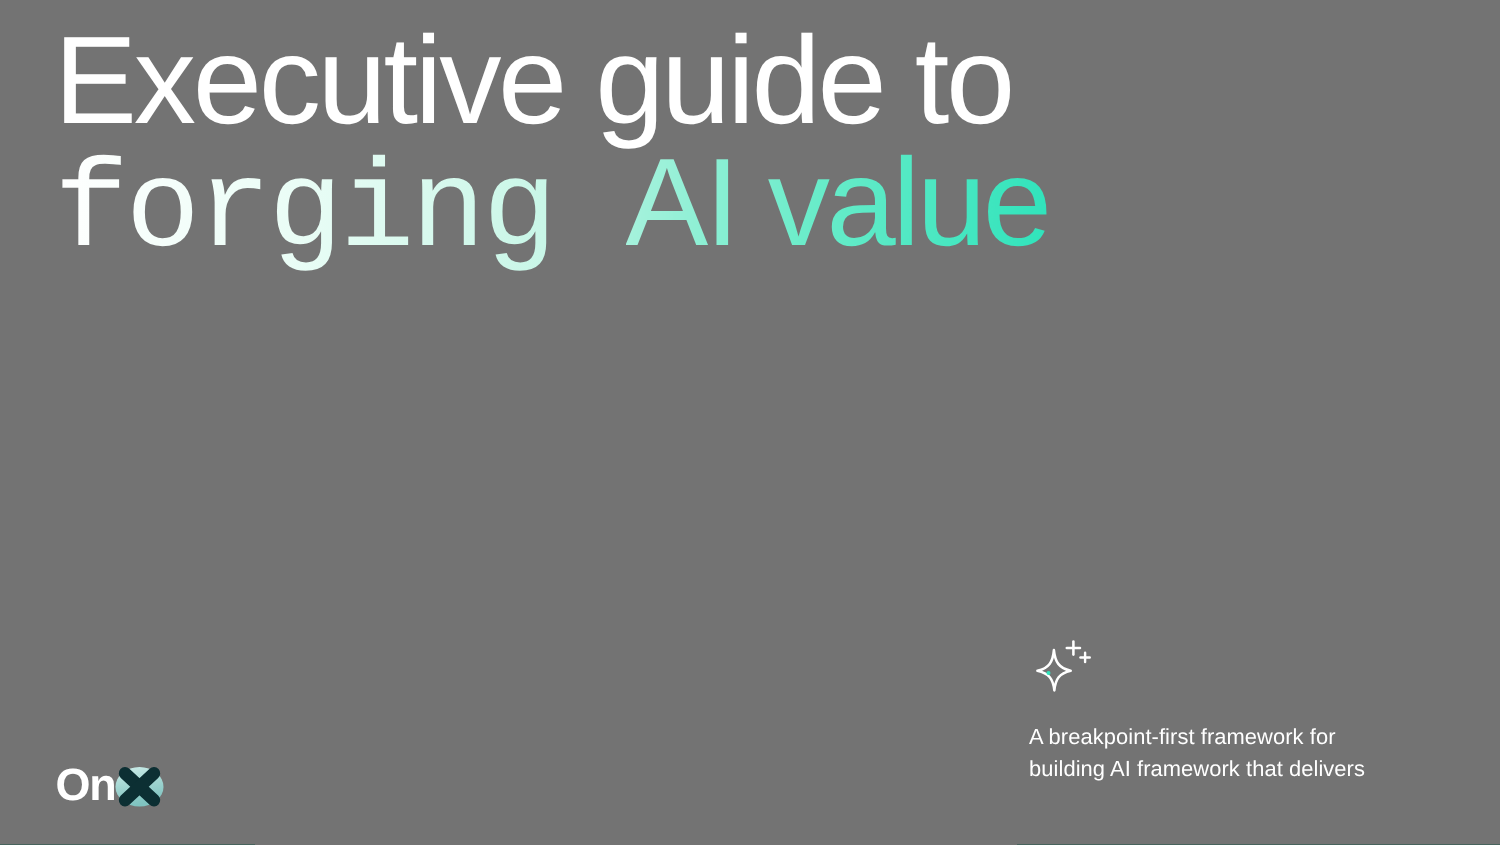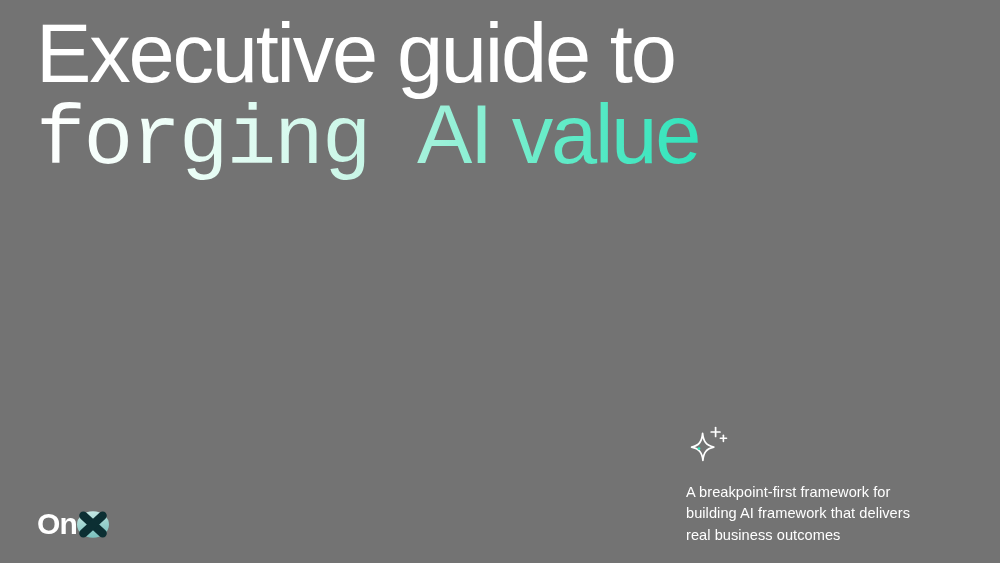--- a/index.html
+++ b/index.html
@@ -122,21 +122,20 @@
         <line x1="37.4" y1="11.2" x2="37.4" y2="17.4"></line>
         <line x1="34.3" y1="14.3" x2="40.5" y2="14.3"></line>
       </g>
 
       <circle cx="13.0" cy="24.6" r="1.35" fill="#2fe3bb"></circle>
     </svg>
 
     <div class="callout-text">
       <div>A breakpoint-first framework for</div>
       <div>building AI framework that delivers</div>
-      <div>real business outcomes</div>
     </div>
   </div>
 
   <div class="logo">
     <span class="logo-word">On</span>
     <svg class="logo-mark" viewBox="0 0 40 34">
       <defs>
         <linearGradient id="ovalGrad" x1="0" y1="0" x2="0.25" y2="1">
           <stop offset="0%" stop-color="#cfeeea"></stop>
           <stop offset="55%" stop-color="#9fd4d0"></stop>

